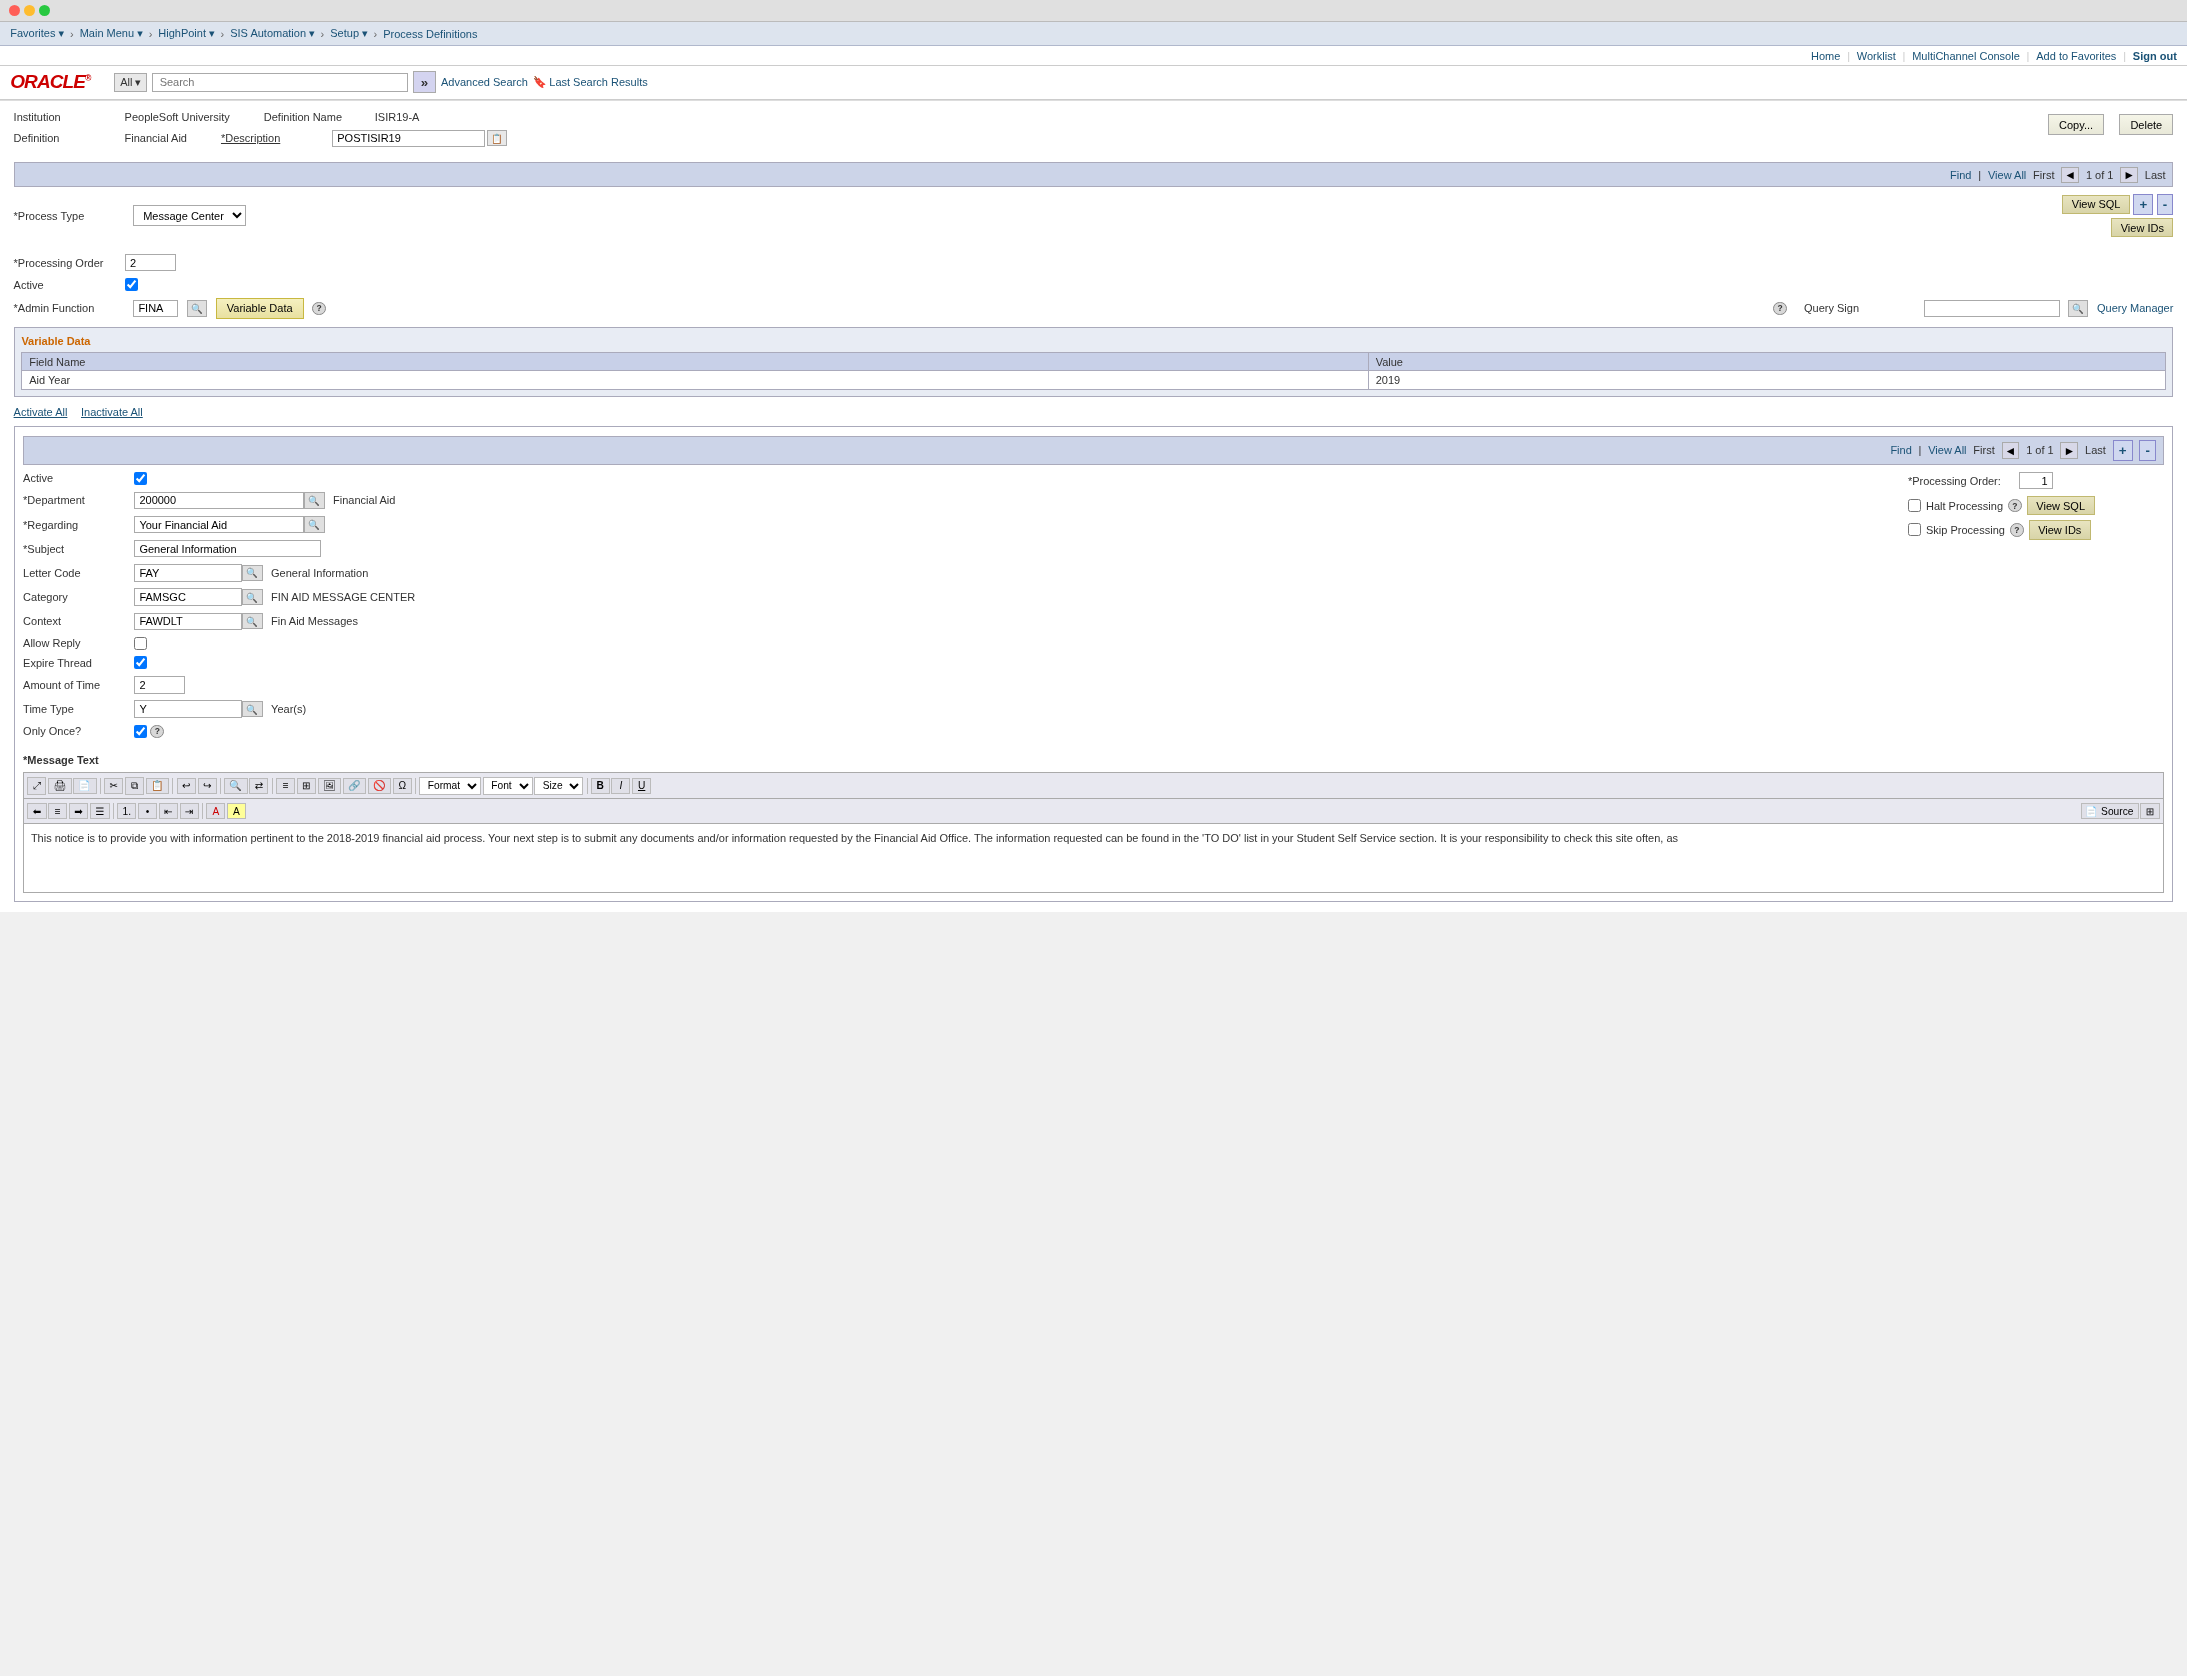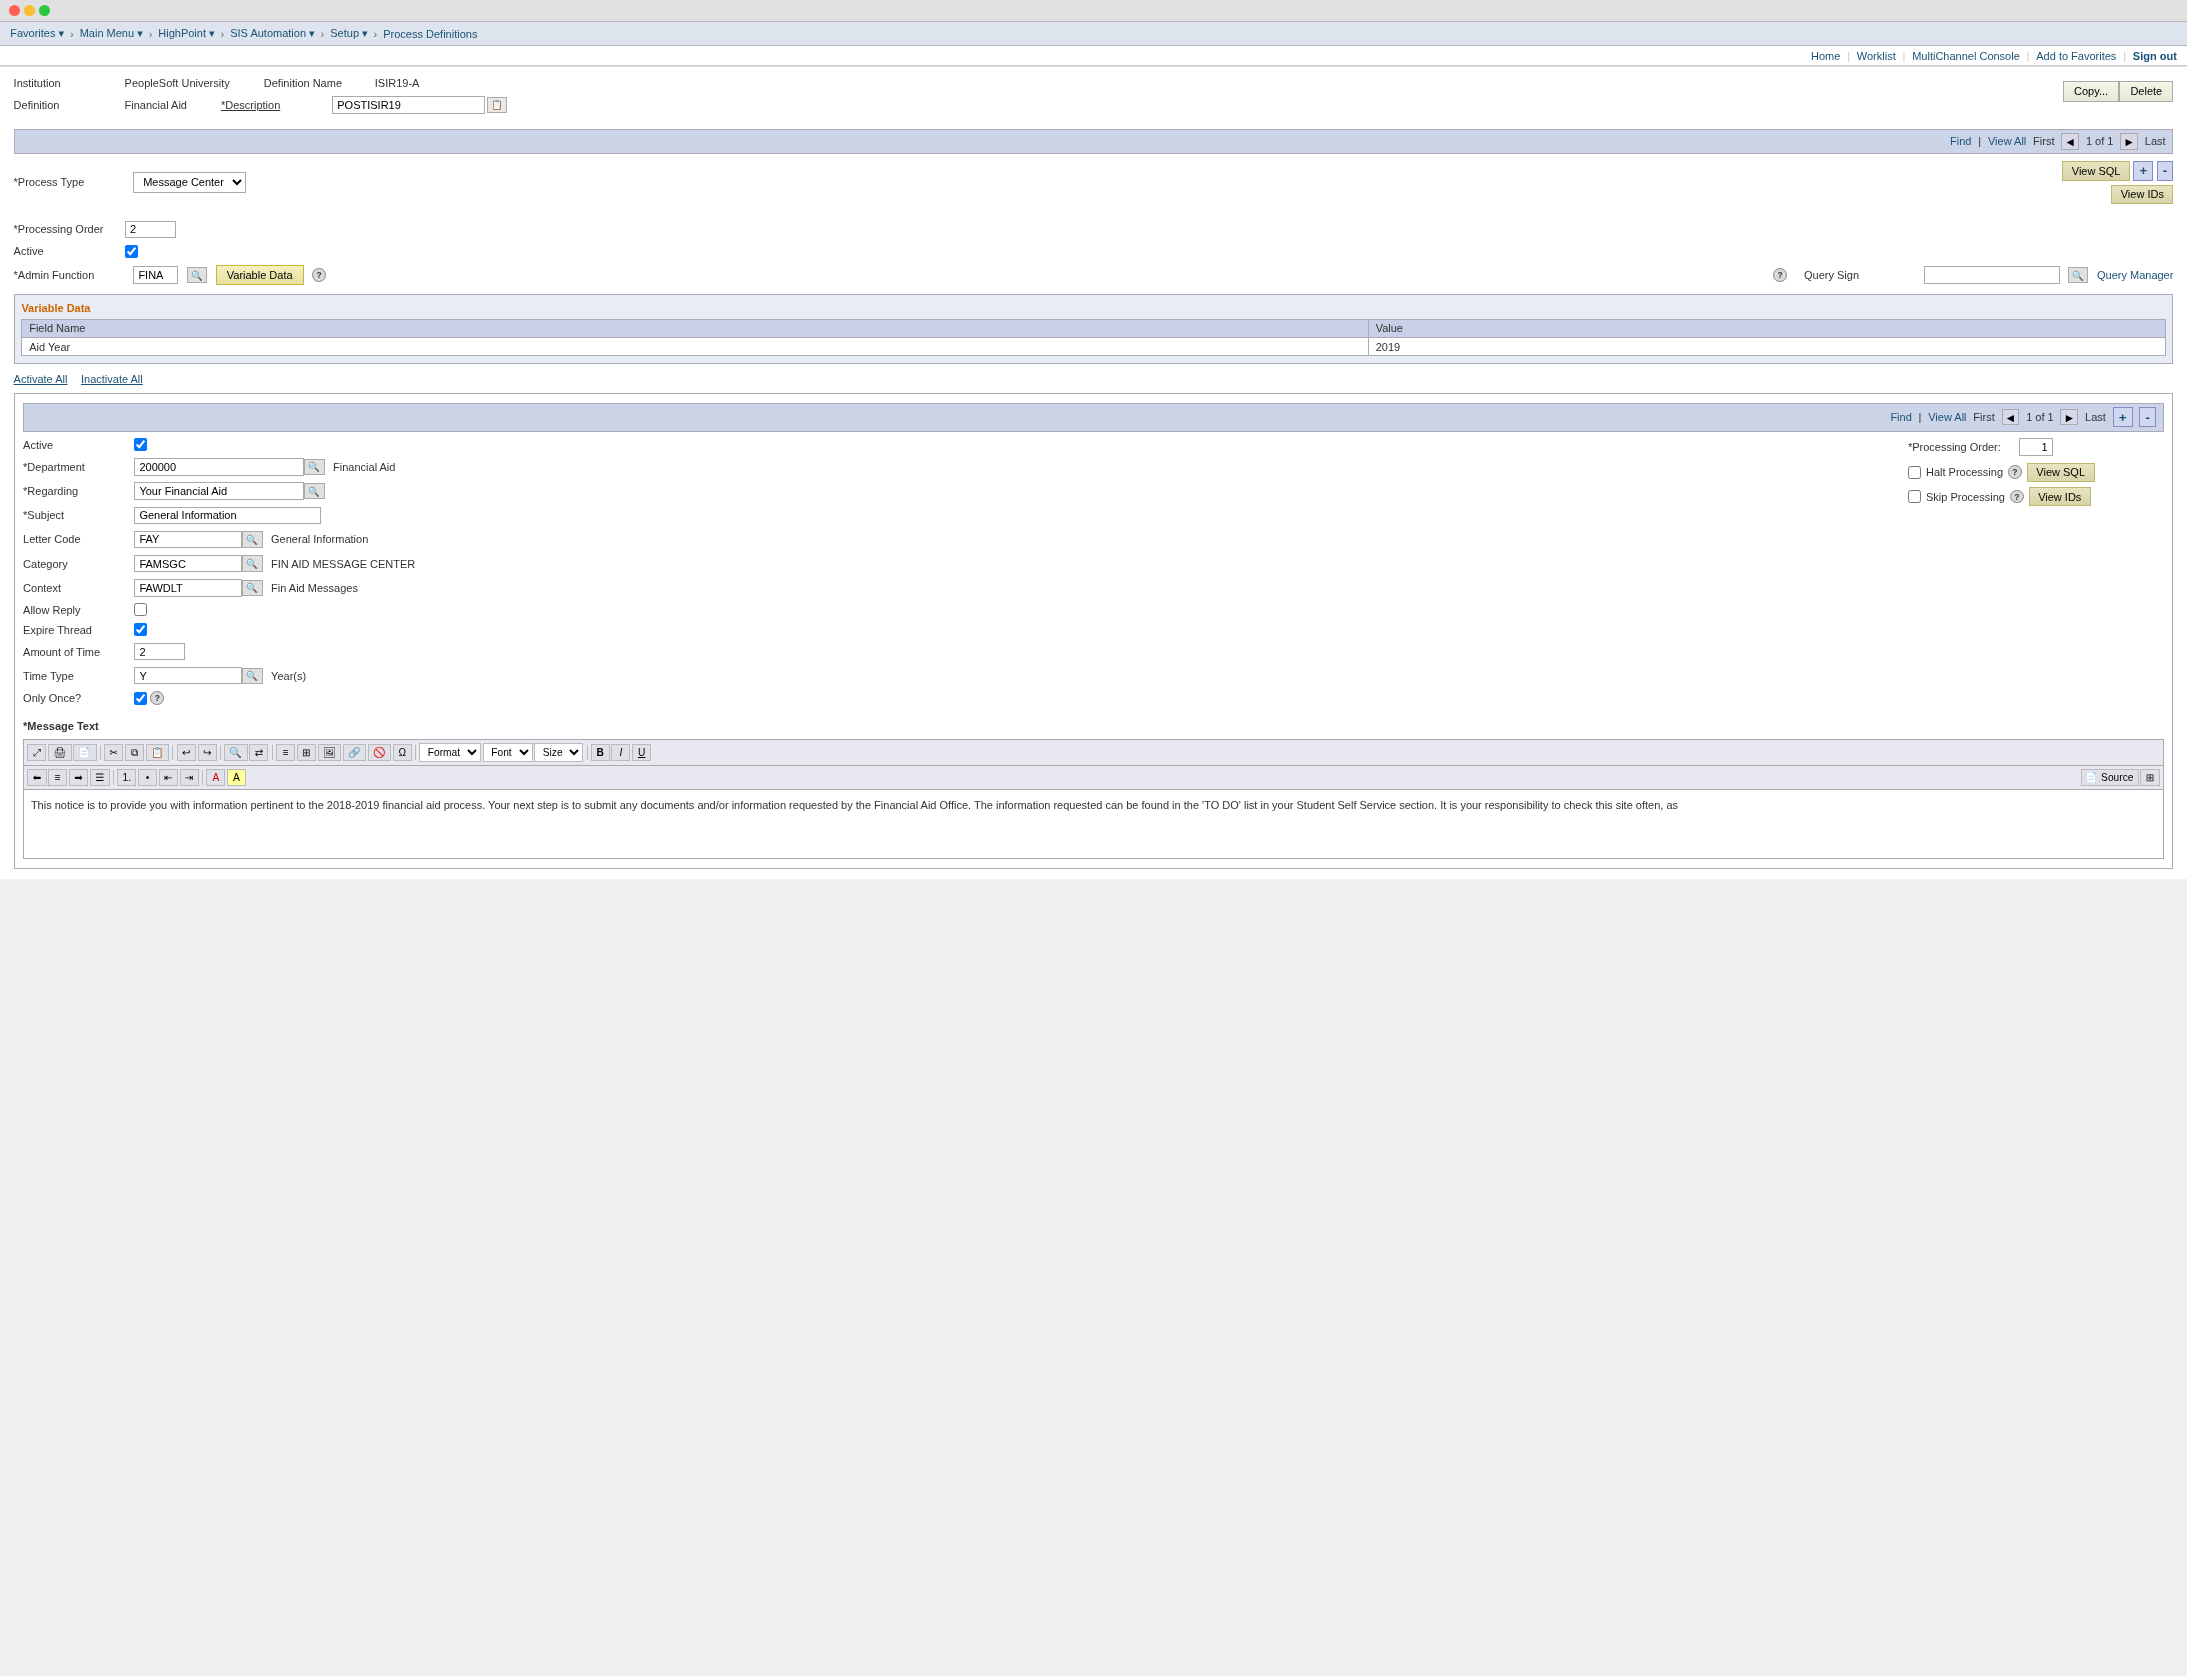--- a/index.html
+++ b/index.html
@@ -134,20 +134,38 @@
     <a class="top-link">Home</a>
     <span class="top-link-sep">|</span>
     <a class="top-link">Worklist</a>
     <span class="top-link-sep">|</span>
     <a class="top-link">MultiChannel Console</a>
     <span class="top-link-sep">|</span>
     <a class="top-link">Add to Favorites</a>
     <span class="top-link-sep">|</span>
     <a class="top-link top-link-signout">Sign out</a>
   </div>
+  <div class="search-bar-row">
+    <div class="oracle-logo" style="color:#cc0000; font-weight:bold; font-size:19px; font-style:italic; letter-spacing:-0.9px;">
+      <span style="color:#cc0000;">ORACLE</span><span style="color:#cc0000; font-size:8.5px; vertical-align:super;">®</span>
+    </div>
+    <div style="flex:1; display:flex; align-items:center; gap:5.1px; margin-left:17px;">
+      <div class="search-scope">
+        <span>All</span>
+        <span>▾</span>
+      </div>
+      <input type="text" class="search-input" style="width: 256px;" placeholder="Search">
+      <button class="search-go-btn">»</button>
+      <a class="adv-search-link">Advanced Search</a>
+      <a class="last-search-link">
+        <span>🔖</span>
+        <span>Last Search Results</span>
+      </a>
+    </div>
+  </div>
 </div>
 
 <div class="page-container">
 
   <div style="display:flex; align-items:flex-start; margin-bottom:8.5px; gap:17px;">
     <div style="flex:1;">
       <div class="field-row">
         <span class="field-label">Institution</span>
         <span class="form-value">PeopleSoft University</span>
         <span style="margin-left:34px;" class="field-label">Definition Name</span>
@@ -155,21 +173,21 @@
       </div>
       <div class="field-row">
         <span class="field-label">Definition</span>
         <span class="form-value">Financial Aid</span>
         <span style="margin-left:34px;text-decoration:underline;" class="field-label">*Description</span>
         <input type="text" class="text-input text-input-lg" value="POSTISIR19" style="width: 153px;">
 
         <button class="lookup-icon" style="margin-left:1.7px;">📋</button>
       </div>
     </div>
-    <div style="display:flex; gap:0; align-items:flex-start; margin-top:3.4px;">
+    <div style="display:flex; gap:15px; align-items:flex-start; margin-top:3.4px;">
       <button class="btn">Copy...</button>
       <button class="btn">Delete</button>
     </div>
   </div>
 
   <div class="section-bar">
     <a class="find-link">Find</a>
     <span>|</span>
     <a class="view-all-link">View All</a>
     <span>First</span>

